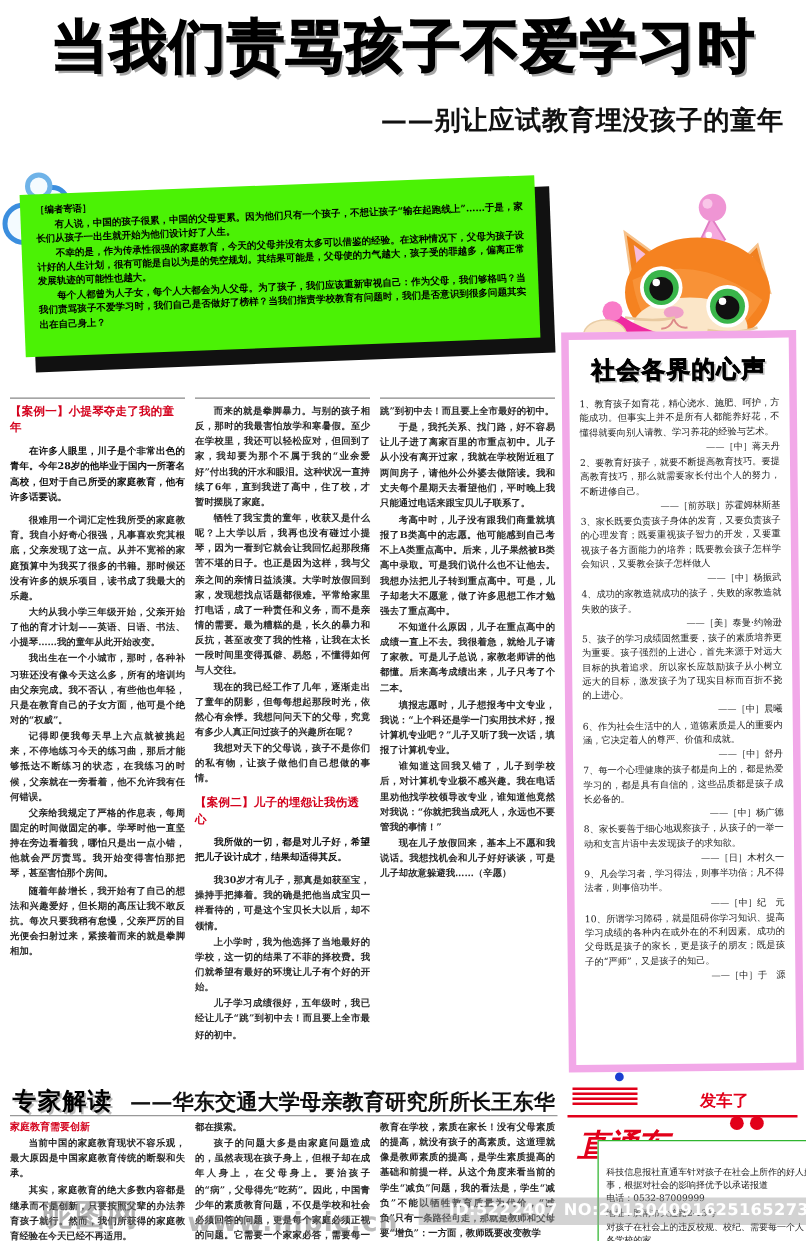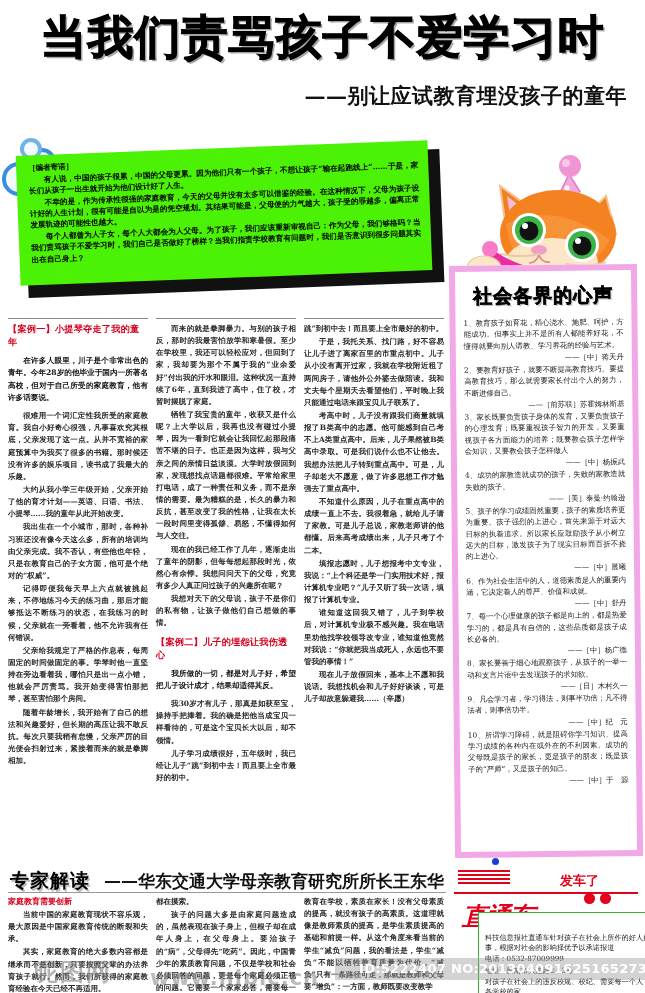--- a/index.html
+++ b/index.html
@@ -425,20 +425,21 @@
 
   <div class="col">
     <hr class="rule">
     <p class="bodytext">而来的就是拳脚暴力。与别的孩子相反，那时的我最害怕放学和寒暑假。至少在学校里，我还可以轻松应对，但回到了家，我却要为那个不属于我的“业余爱好”付出我的汗水和眼泪。这种状况一直持续了6年，直到我进了高中，住了校，才暂时摆脱了家庭。</p>
     <p class="bodytext">牺牲了我宝贵的童年，收获又是什么呢？上大学以后，我再也没有碰过小提琴，因为一看到它就会让我回忆起那段痛苦不堪的日子。也正是因为这样，我与父亲之间的亲情日益淡漠。大学时放假回到家，发现想找点话题都很难。平常给家里打电话，成了一种责任和义务，而不是亲情的需要。最为糟糕的是，长久的暴力和反抗，甚至改变了我的性格，让我在太长一段时间里变得孤僻、易怒，不懂得如何与人交往。</p>
     <p class="bodytext">现在的我已经工作了几年，逐渐走出了童年的阴影，但每每想起那段时光，依然心有余悸。我想问问天下的父母，究竟有多少人真正问过孩子的兴趣所在呢？</p>
     <p class="bodytext">我想对天下的父母说，孩子不是你们的私有物，让孩子做他们自己想做的事情。</p>
     <div class="case-head" style="margin-top:6px">【案例二】儿子的埋怨让我伤透心</div>
     <p class="lead">我所做的一切，都是对儿子好，希望把儿子设计成才，结果却适得其反。</p>
     <p class="bodytext">我30岁才有儿子，那真是如获至宝，操持手把捧着。我的确是把他当成宝贝一样看待的，可是这个宝贝长大以后，却不领情。</p>
+    <p class="bodytext">上小学时，我为他选择了当地最好的学校，这一切的结果了不菲的择校费。我们就希望有最好的环境让儿子有个好的开始。</p>
     <p class="bodytext">儿子学习成绩很好，五年级时，我已经让儿子“跳”到初中去！而且要上全市最好的初中。</p>
   </div>
 
   <div class="col">
     <hr class="rule">
     <p class="bodytext" style="text-indent:0">跳”到初中去！而且要上全市最好的初中。</p>
     <p class="bodytext">于是，我托关系、找门路，好不容易让儿子进了离家百里的市重点初中。儿子从小没有离开过家，我就在学校附近租了两间房子，请他外公外婆去做陪读。我和丈夫每个星期天去看望他们，平时晚上我只能通过电话来跟宝贝儿子联系了。</p>
     <p class="bodytext">考高中时，儿子没有跟我们商量就填报了B类高中的志愿。他可能感到自己考不上A类重点高中。后来，儿子果然被B类高中录取。可是我们说什么也不让他去。我想办法把儿子转到重点高中。可是，儿子却老大不愿意，做了许多思想工作才勉强去了重点高中。</p>
     <p class="bodytext">不知道什么原因，儿子在重点高中的成绩一直上不去。我很着急，就给儿子请了家教。可是儿子总说，家教老师讲的他都懂。后来高考成绩出来，儿子只考了个二本。</p>
     <p class="bodytext">填报志愿时，儿子想报考中文专业，我说：“上个科还是学一门实用技术好，报计算机专业吧？”儿子又听了我一次话，填报了计算机专业。</p>

